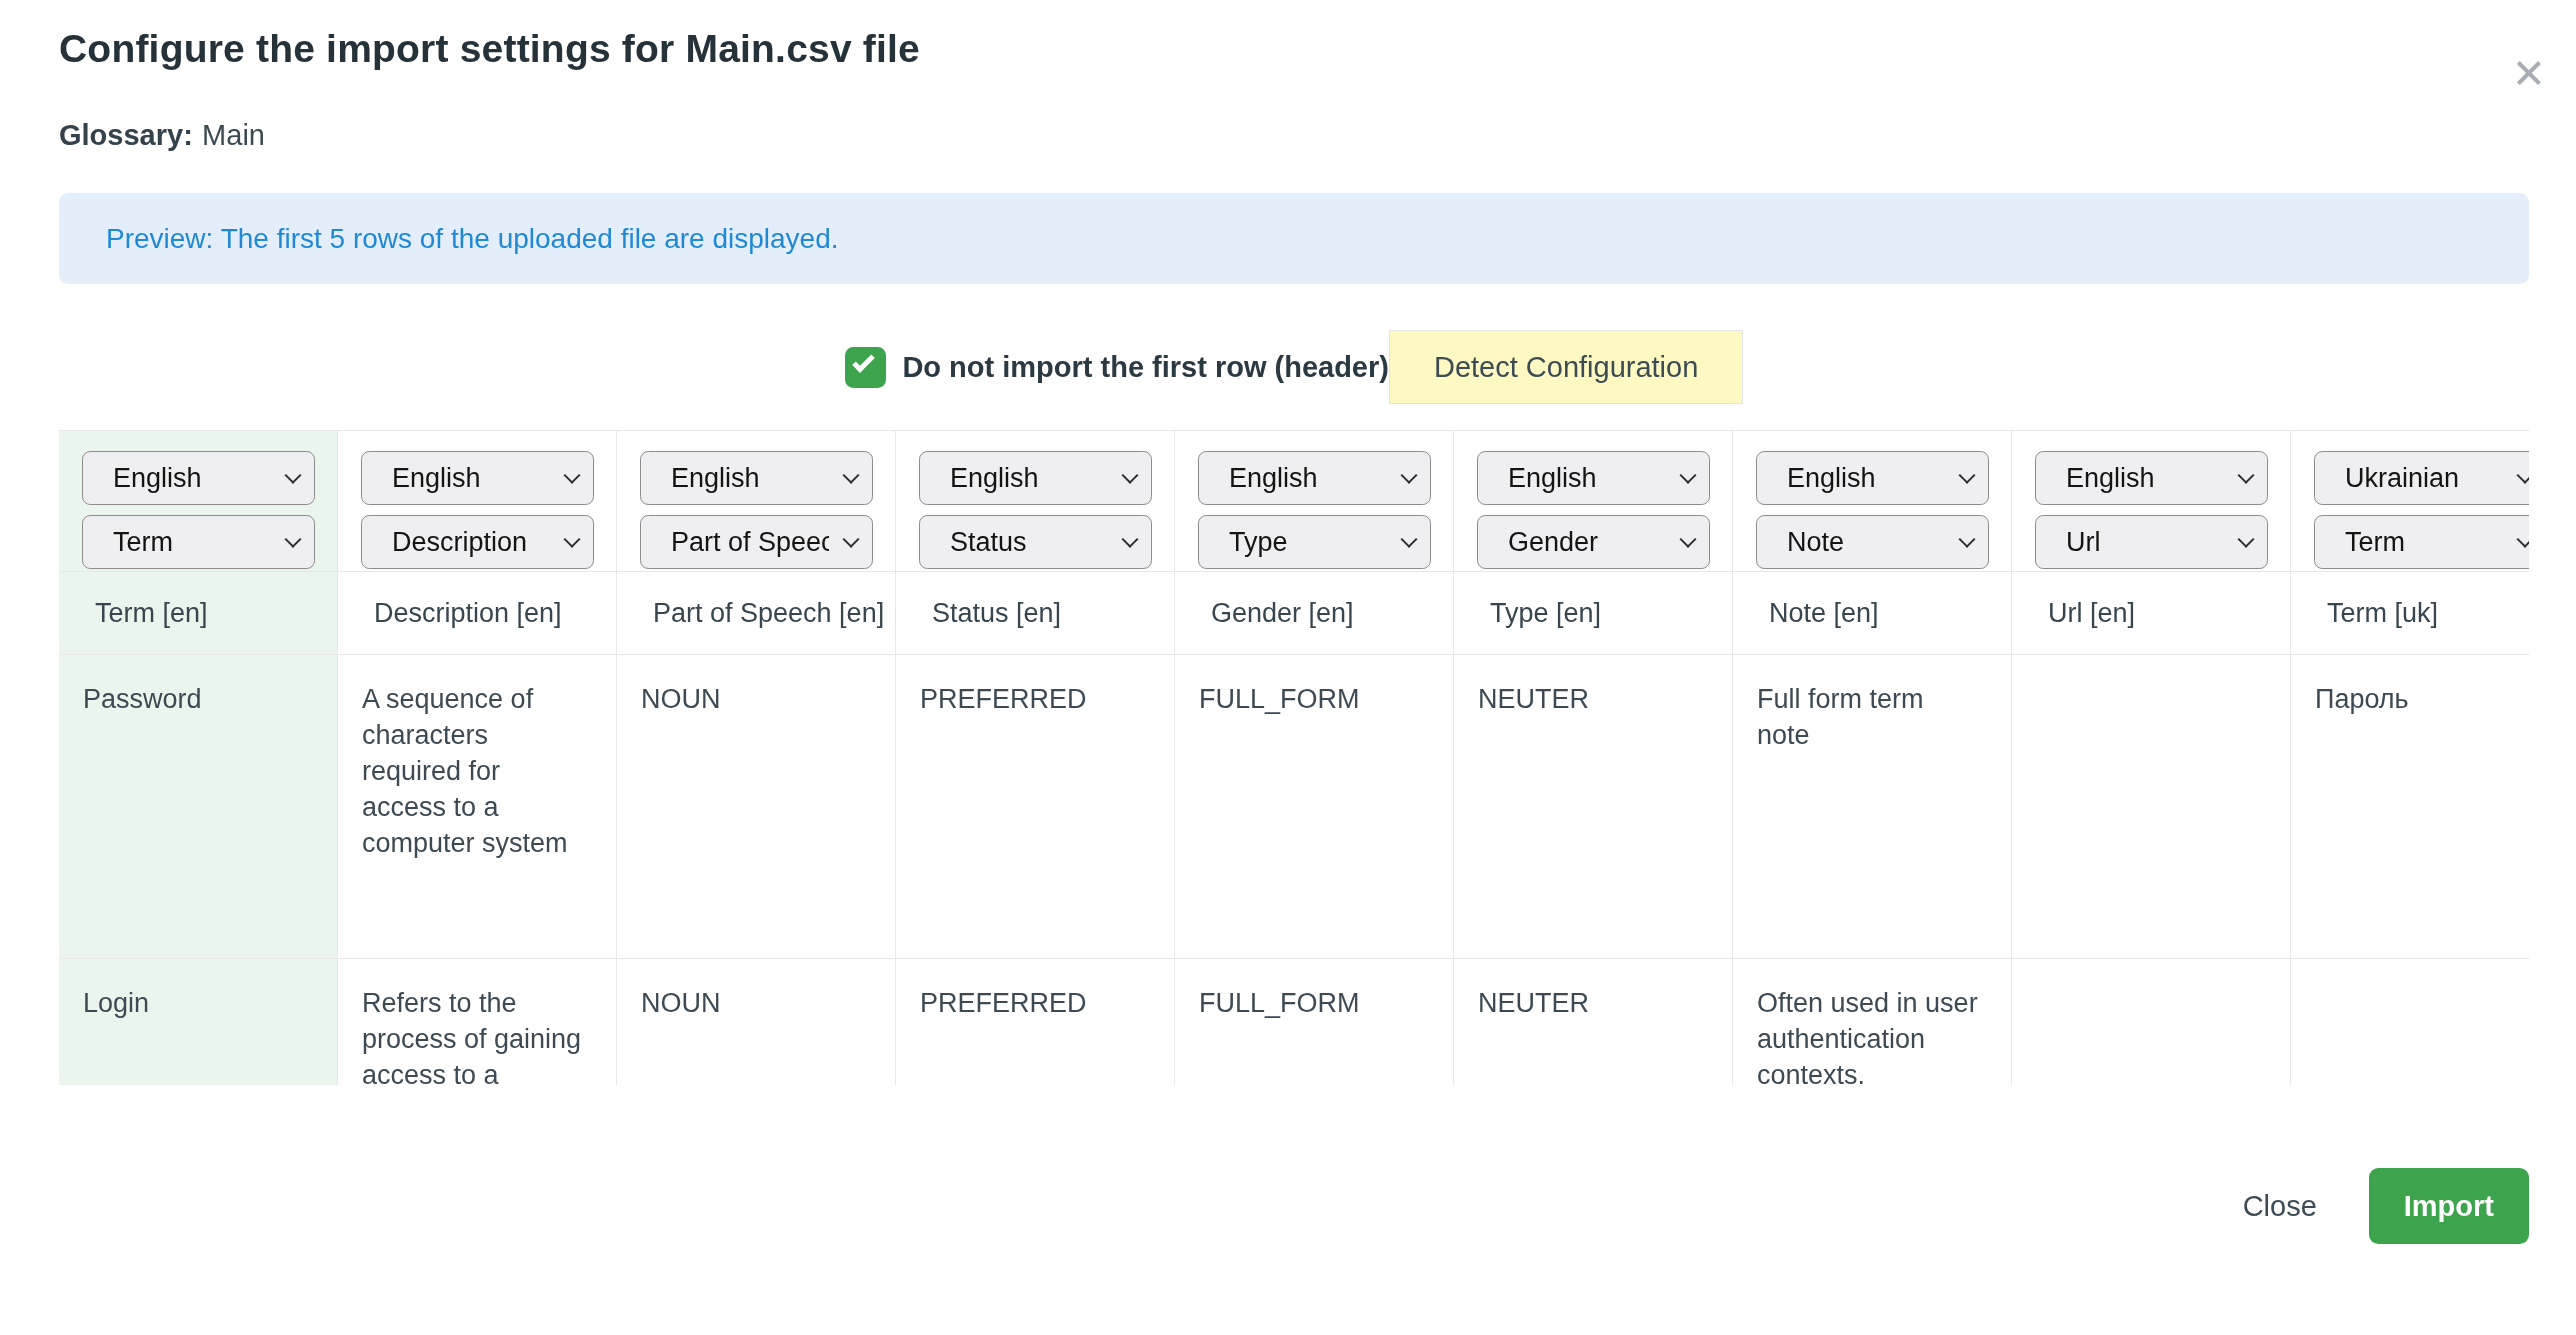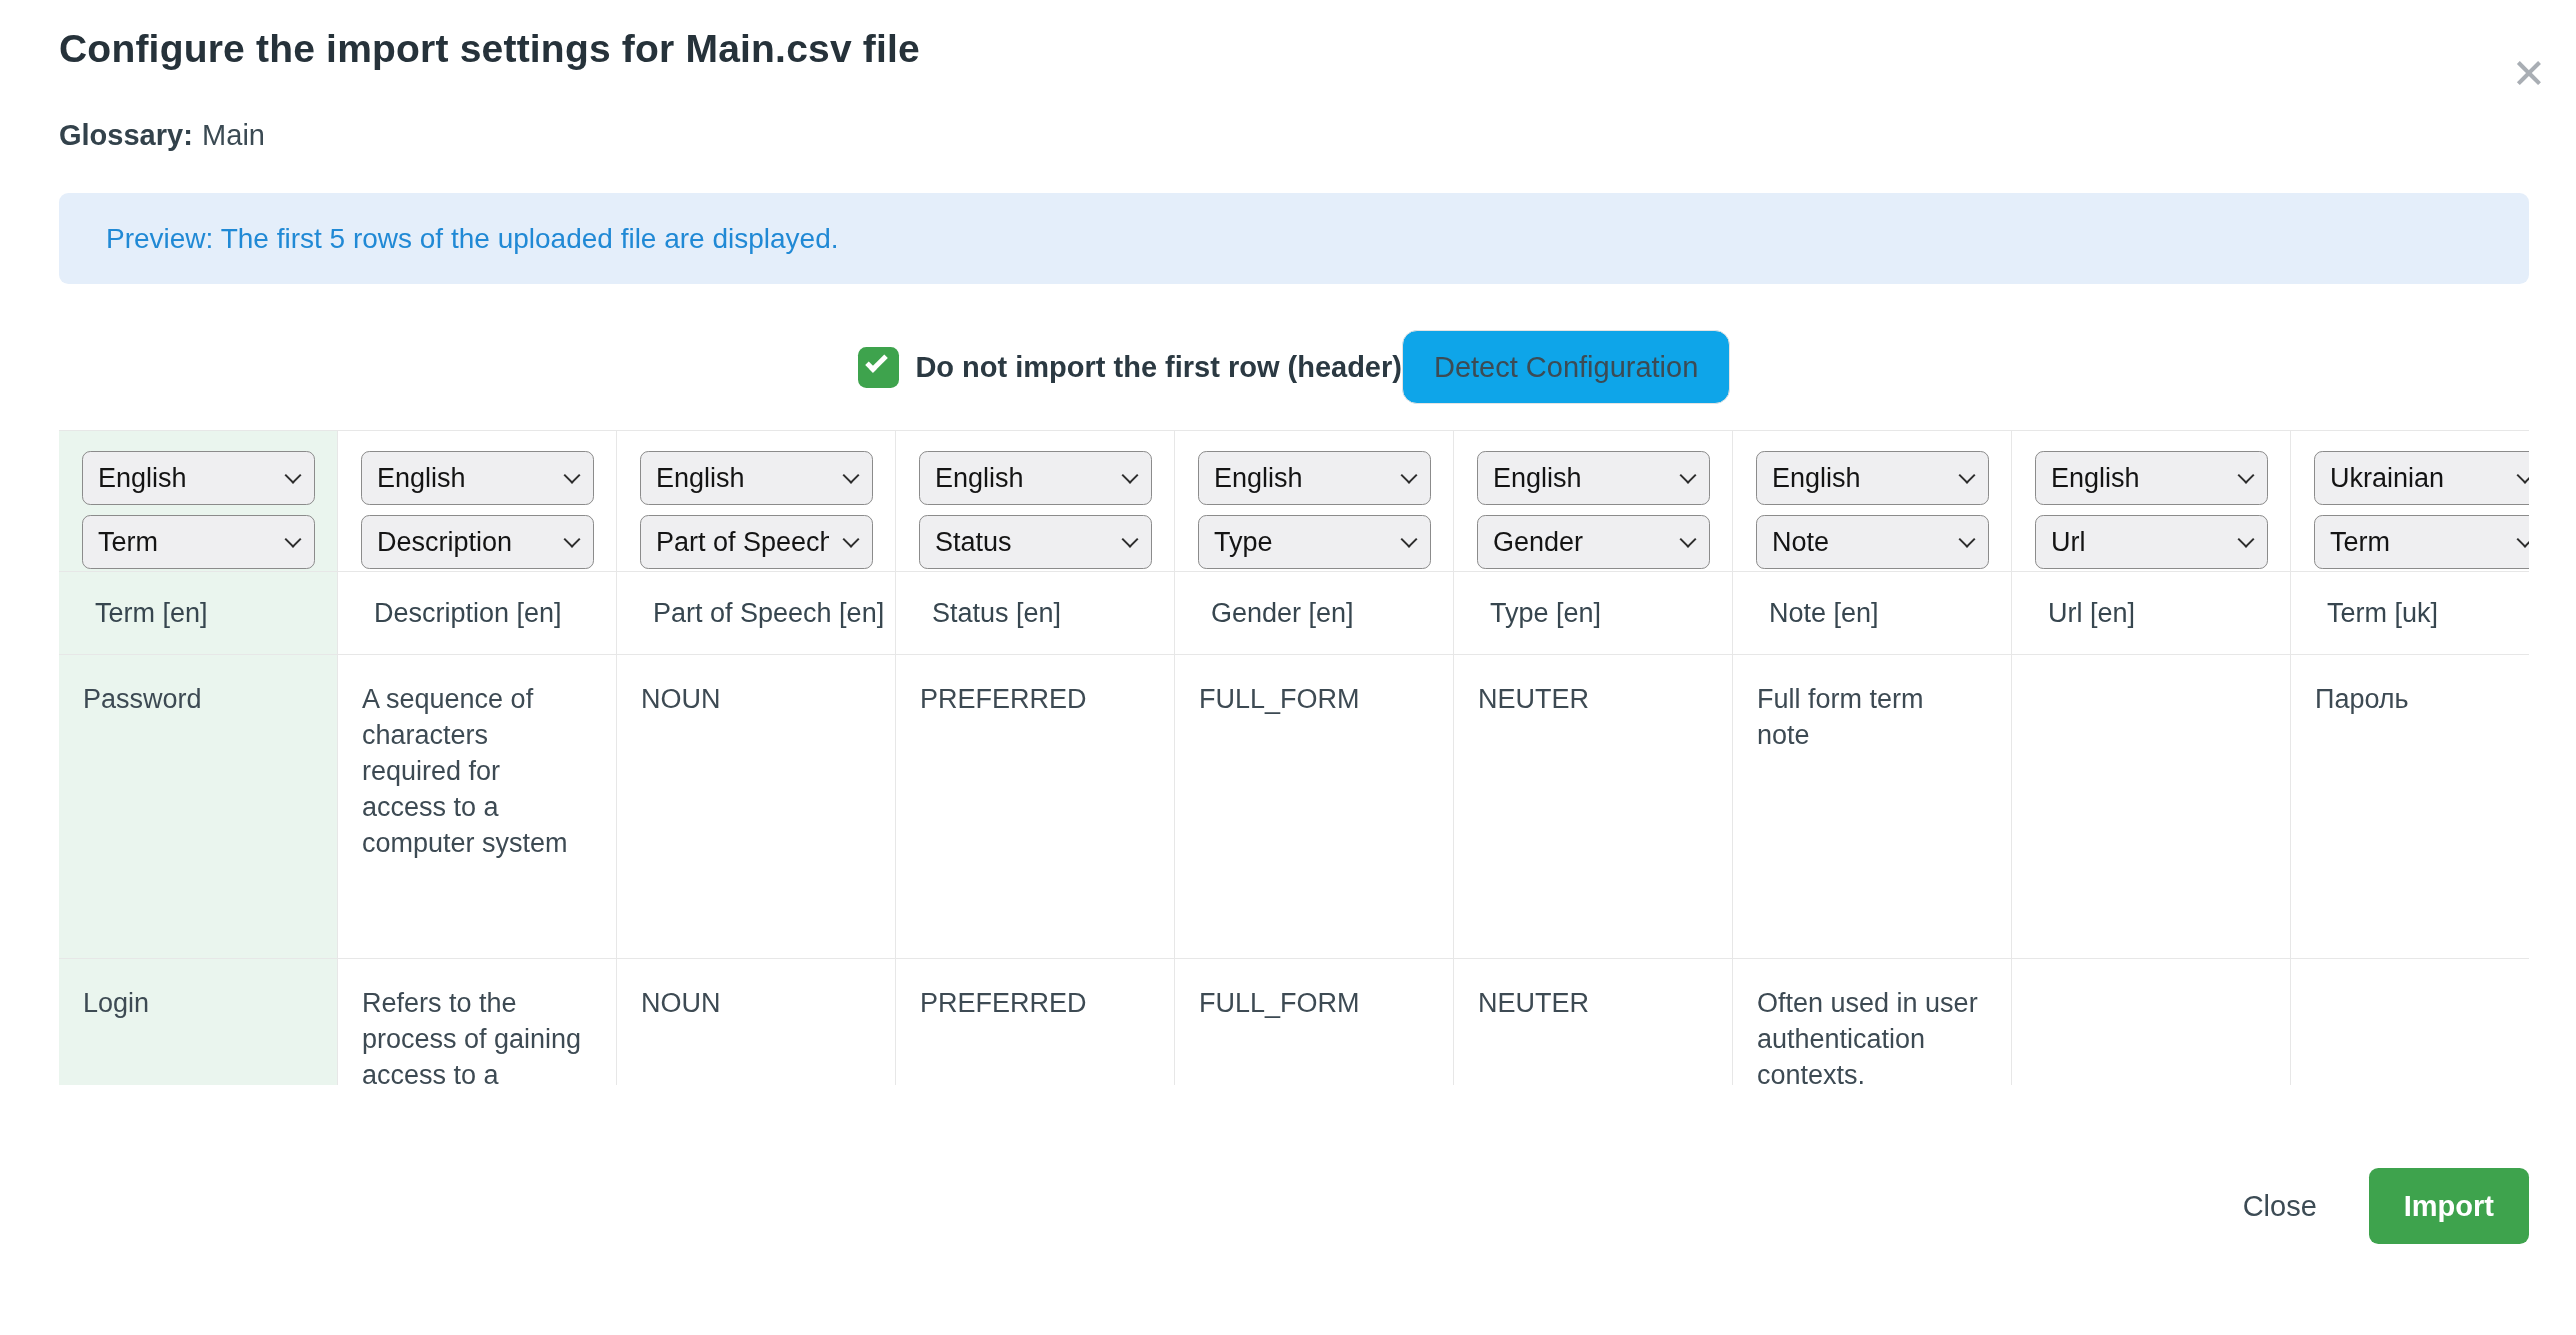--- a/index.html
+++ b/index.html
@@ -25,38 +25,38 @@
   .info-box { margin-top:41px; height:91px; background:#e4eefa; border-radius:9.3px;
               display:flex; align-items:center; padding-left:47px; }
   .info-text { font-size:28px; color:#2089d5; }
 
   .options-row { margin-top:46px; display:flex; justify-content:center; align-items:center; height:74px; }
   .checkbox-wrap { display:flex; align-items:center; gap:16.7px; cursor:pointer; }
   .checkbox { width:41px; height:41px; background:#3ea34d; border-radius:8.3px; position:relative; flex:0 0 auto; }
   .checkmark { position:absolute; left:8.3px; top:9.3px; width:21px; height:11px;
                border-left:5.6px solid #fff; border-bottom:5.6px solid #fff; transform:rotate(-45deg); }
   .checkbox-label { font-size:29px; font-weight:700; color:#2b3942; }
-  .detect-btn { height:74px; padding:0 31px; background:#0ea5e9; border:1.9px solid #e3e3e3; border-radius:15px;
+  .detect-btn { height:74px; padding:0 44px; background:#fef9c3; border:1.9px solid #e3e3e3; border-radius:0;
                 font-size:29px; color:#3c4b54; font-family:inherit; cursor:pointer; }
 
   
   .import-table { margin-top:26px; width:2470px; height:655px; overflow:hidden;
                   border-top:0.9px solid #e7e7e7; }
   .t-row { display:flex; width:2517px; }
   .t-cell { flex:0 0 279px; width:279px; border-right:0.9px solid #e7e7e7; position:relative; }
   .hl { background:#eaf5ee; }
 
   .selects-row { height:141px; border-bottom:0.9px solid #e7e7e7; }
   .selects-row .t-cell { padding:20.4px 0 0 23px; }
   .selwrap { position:relative; width:233px; height:54px; }
   .selwrap + .selwrap { margin-top:9.3px; }
   .selwrap select {
     appearance:none; -webkit-appearance:none; width:100%; height:100%;
     border:1.9px solid #8b8b8b; border-radius:8.3px; background:#efeff1;
-    font-family:inherit; font-size:27px; color:#141414; padding:0 43px 0 15px;
+    font-family:inherit; font-size:27px; color:#141414; padding:0 43px 0 30px;
   }
   .chev { position:absolute; right:15.7px; top:50%; width:12px; height:12px;
           border-right:2.8px solid #2c2c2c; border-bottom:2.8px solid #2c2c2c;
           transform:translateY(-72%) rotate(45deg); pointer-events:none; }
 
   .header-row { height:83px; border-bottom:0.9px solid #e7e7e7; }
   .header-row .t-cell { display:flex; align-items:center; padding-left:36px;
                         font-size:27px; color:#37464f; }
 
   .data-row .t-cell { padding:26px 28px 0 24px; font-size:27px; color:#3d4a53; line-height:36px; }

